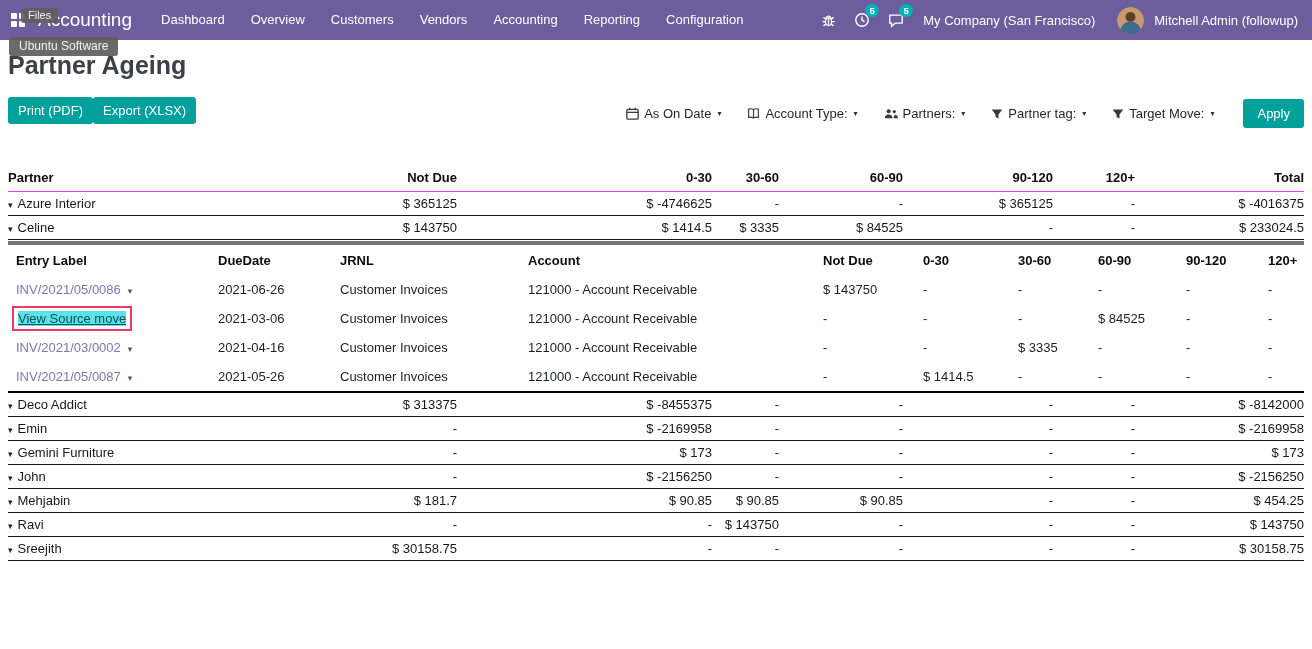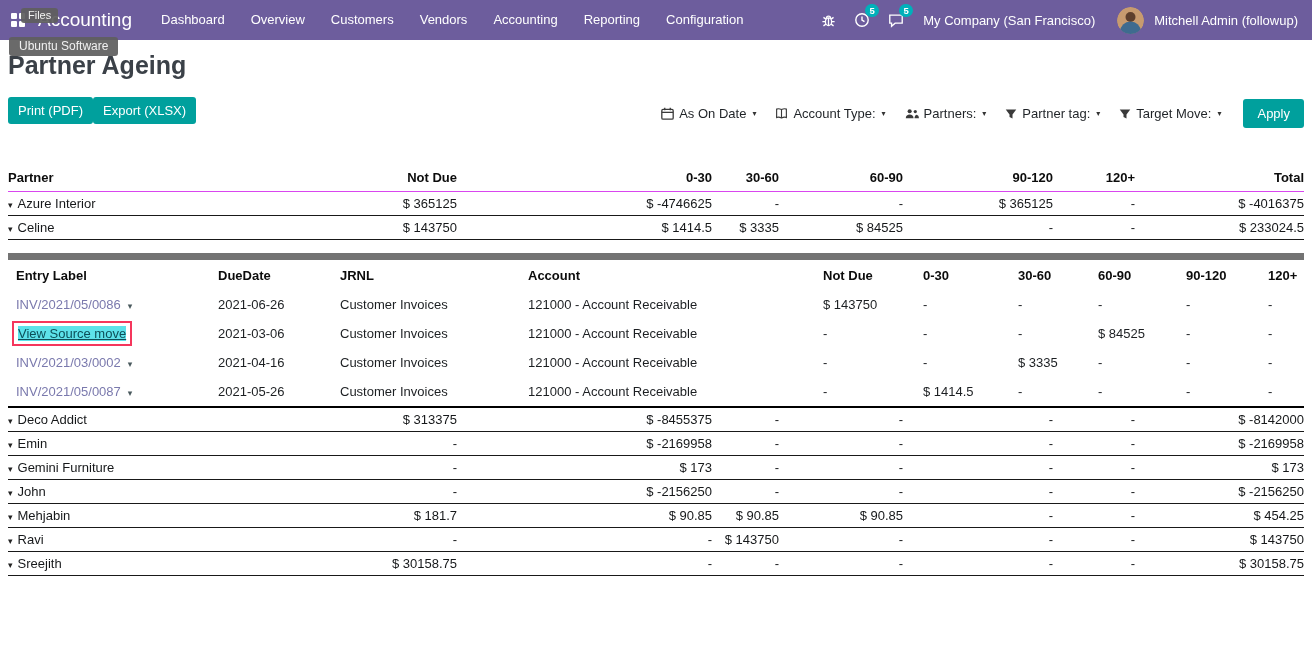--- a/index.html
+++ b/index.html
@@ -38,34 +38,34 @@
   .overlay.software { top: 37px; left: 9px; font-size: 12px; padding: 2px 10px 3px; }
   
   .content { padding: 0 8px; }
   .title { margin: 11px 0 0; font-size: 25px; font-weight: 700; color: var(--title, #3b4148); }
   .controls { display: flex; justify-content: space-between; align-items: flex-start; margin-top: 17px; }
   .left-buttons { display: flex; }
   .btn {
     background: var(--teal, #00a09d); color: #fff; border: none; border-radius: 3px;
     font-size: 13px; padding: 6px 10px; cursor: pointer; font-family: inherit; white-space: nowrap;
   }
-  .filters { display: flex; align-items: center; gap: 19px; padding-top: 2px; }
+  .filters { display: flex; align-items: center; gap: 26px; padding-top: 2px; }
   .filter { display: flex; align-items: center; gap: 5px; font-size: 13px; color: #1f2327; cursor: pointer; white-space: nowrap; }
   .fcaret { font-size: 8px; color: #333; margin-left: 1px; }
   .apply { margin-left: 3px; padding: 7px 14px; }
   
   .report { border-collapse: collapse; table-layout: fixed; width: 1296px; }
   .report th, .report td { overflow: hidden; white-space: nowrap; }
   .main-top { margin-top: 42px; }
   .main-top th { font-size: 13px; font-weight: bold; color: #0c0c0c; text-align: right; padding: 0 0 6px; border-bottom: 1px solid #d946ef; }
   .main-top th.left { text-align: left; }
   td.pcell { text-align: left; padding: 4px 0; font-size: 13px; color: #16181a; border-bottom: 1px solid #191919; cursor: pointer; }
   .pcaret { font-size: 9px; margin-right: 5px; color: #222; }
   td.num { text-align: right; padding: 4px 0; font-size: 13px; color: #16181a; border-bottom: 1px solid #191919; }
-  .detail { margin-top: 13px; border-top: 7px solid #737373; border-bottom: 2px solid #000; }
+  .detail { margin-top: 1px; border-top: 4px solid #737373; border-bottom: 2px solid #000; }
   .detail th { font-size: 13px; font-weight: bold; text-align: left; color: #0c0c0c; padding: 8px 0 7px 8px; }
   .detail td { font-size: 13px; text-align: left; color: #1c1f22; padding: 7px 0 7px 8px; }
   .entry-link { color: var(--link-purple, #7a79ad); cursor: pointer; text-decoration: none; }
   .ecaret { font-size: 9px; color: #4a5a5e; margin-left: 7px; cursor: pointer; }
   .entry-wrap.highlighted { display: inline-block; border: 2px solid var(--highlight-red, #f5365c); padding: 3px 4px; margin: -5px 0 -5px -4px; }
   .entry-wrap.highlighted .entry-link { background: var(--highlight-cyan, #5de2ea); color: #0d4f58; text-decoration: underline; }
   svg { display: block; }
 </style>
 </head>
 <body>

